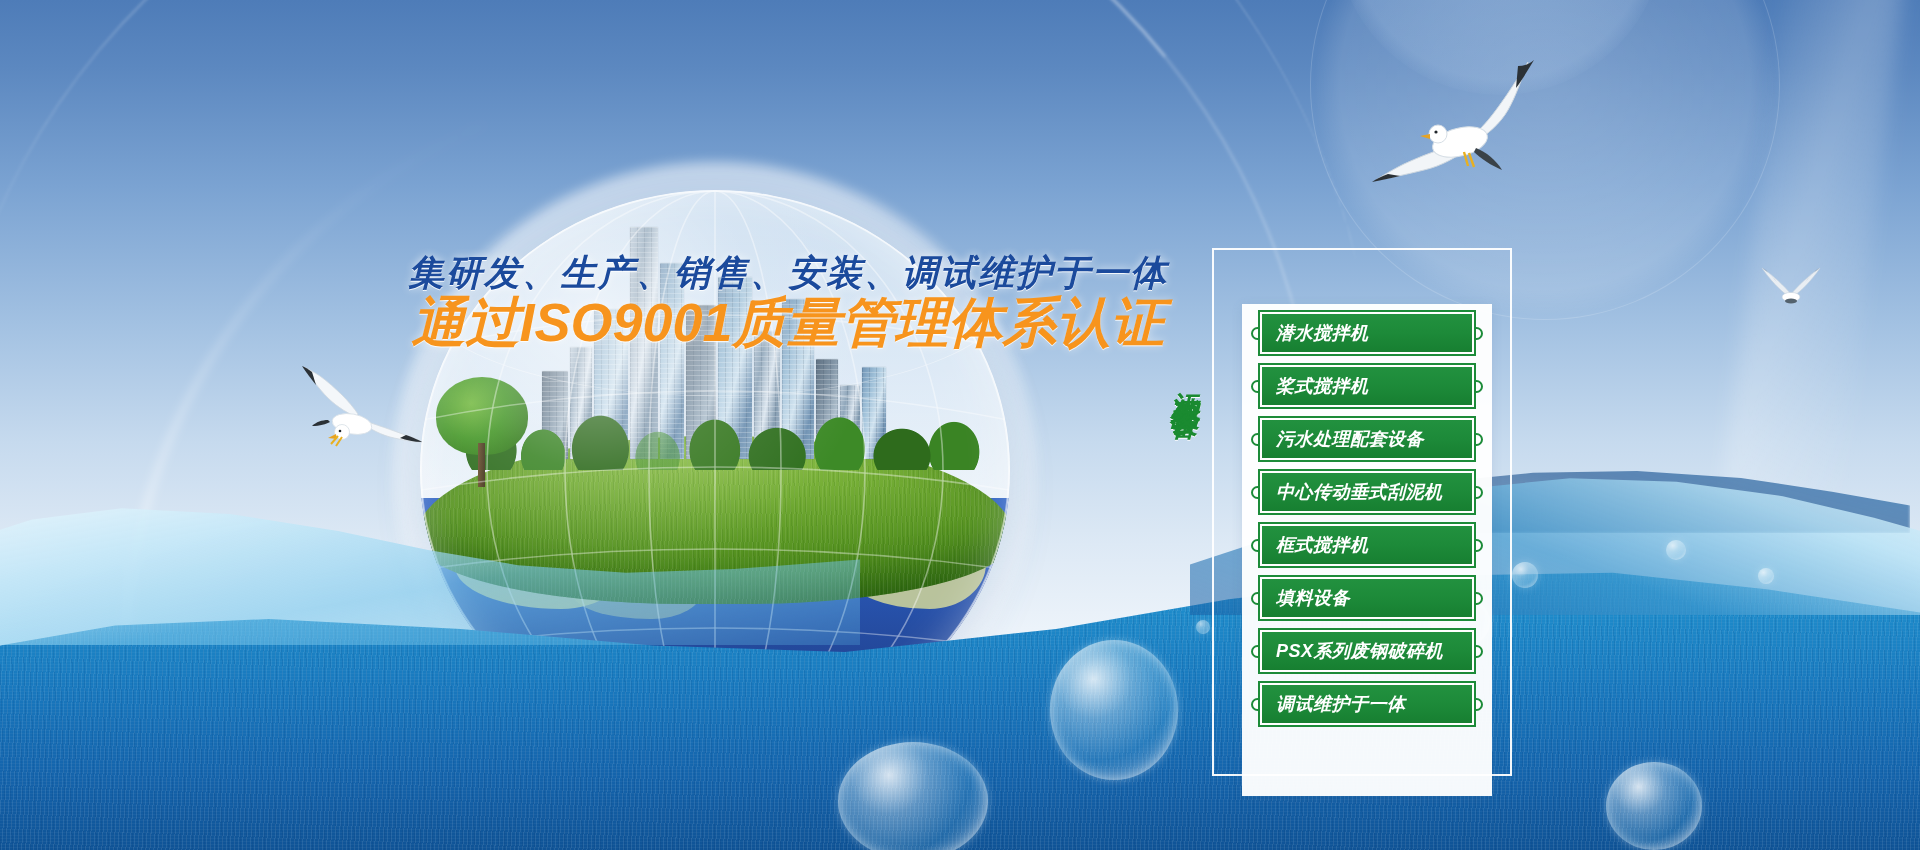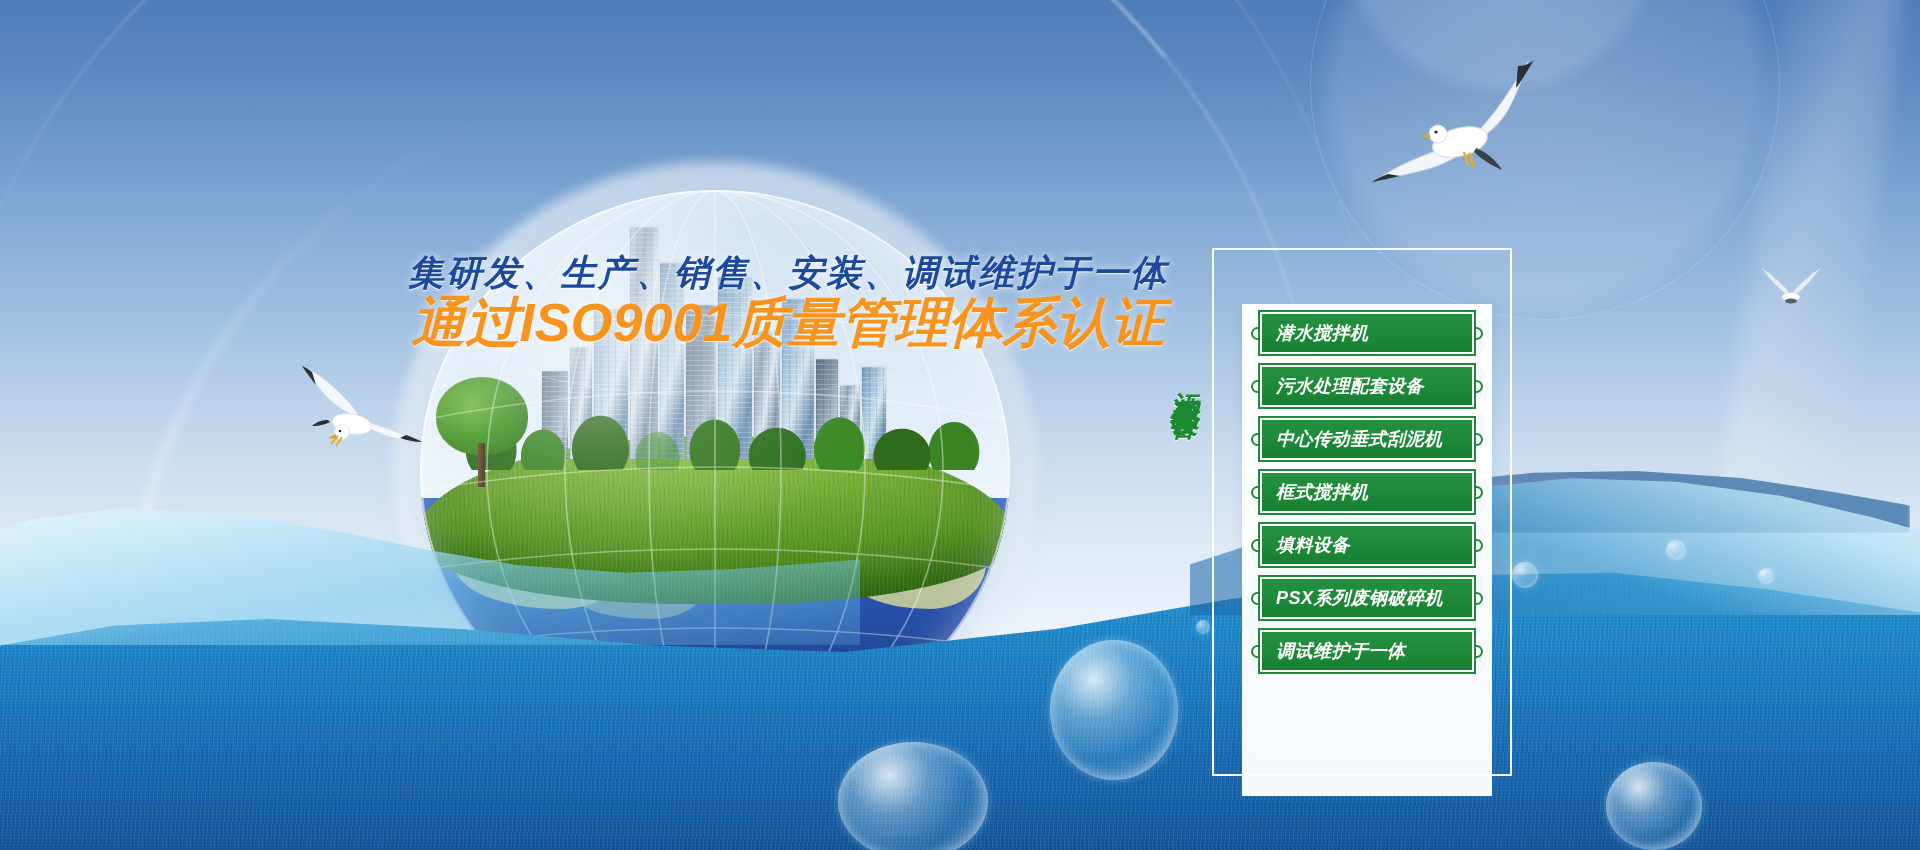--- a/index.html
+++ b/index.html
@@ -321,20 +321,27 @@
     <div id="panel-inner">
 
       <div class="plate-row">
         <div class="knob l"></div>
         <div class="knob r"></div>
         <div class="plate">
           <span>潜水搅拌机</span>
         </div>
       </div>
 
+      <div class="plate-row">
+        <div class="knob l"></div>
+        <div class="knob r"></div>
+        <div class="plate">
+          <span>桨式搅拌机</span>
+        </div>
+      </div>
 
 
       <div class="plate-row">
         <div class="knob l"></div>
         <div class="knob r"></div>
         <div class="plate">
           <span>污水处理配套设备</span>
         </div>
       </div>
 

